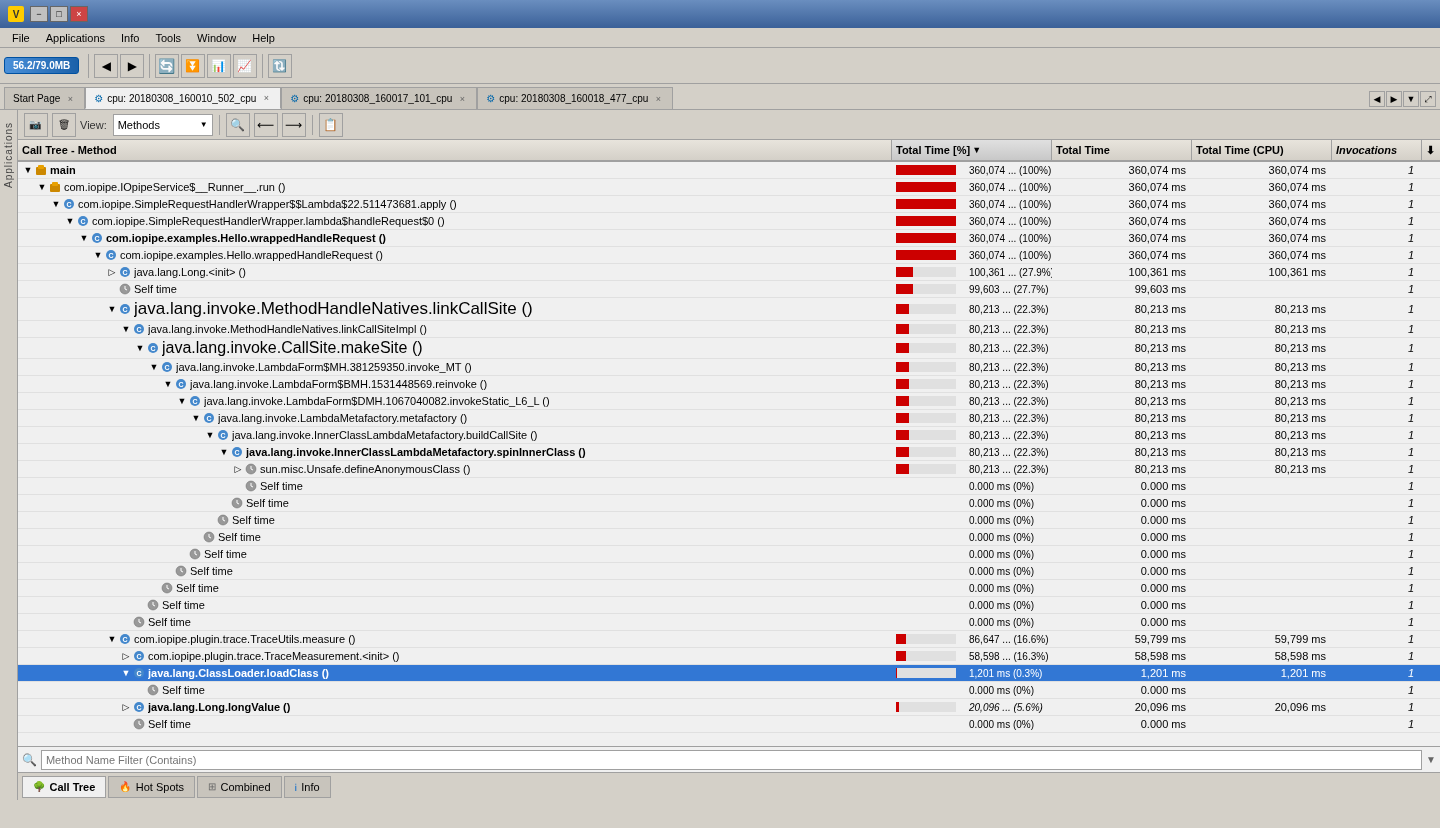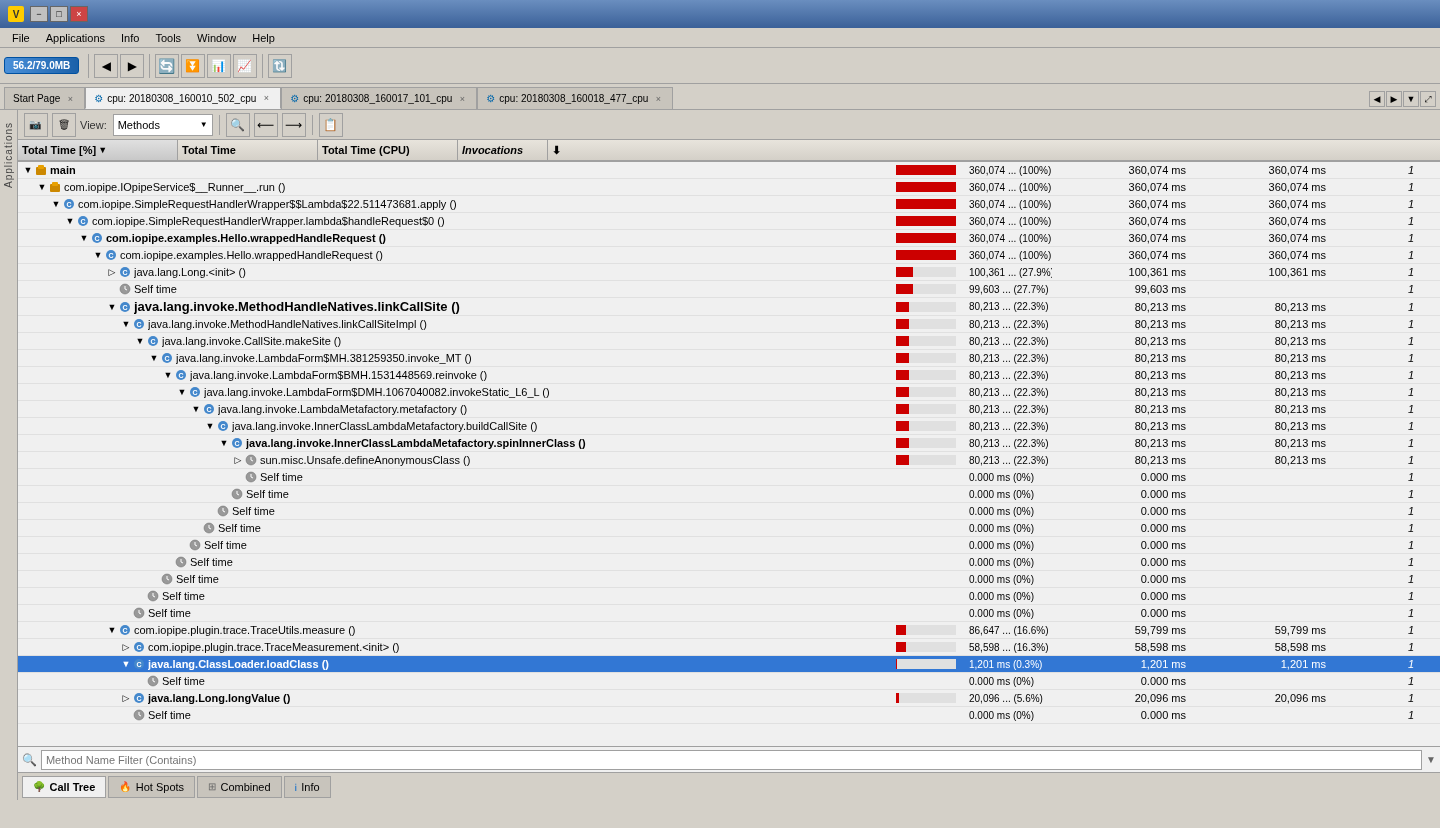--- a/index.html
+++ b/index.html
@@ -343,20 +343,21 @@
       <div class="view-toolbar-btn">🔍</div>
       <div class="view-toolbar-btn">⟵</div>
       <div class="view-toolbar-btn">⟶</div>
       <div class="view-toolbar-sep"></div>
       <div class="view-toolbar-btn">📋</div>
     </div>
 
     <div id="table-container">
 
       <div id="table-header">
+        <div class="th col-method">Call Tree - Method</div>
         <div class="th col-total-pct" style="background:linear-gradient(to bottom,#e0e0e0,#c8c8c8);">
           <span>Total Time [%]</span>
           <span style="margin-left:2px;font-size:9px;">▼</span>
         </div>
         <div class="th col-total-time">Total Time</div>
         <div class="th col-total-cpu">Total Time (CPU)</div>
         <div class="th col-invocations">Invocations</div>
         <div class="th col-extra">⬇</div>
       </div>
 
@@ -550,21 +551,21 @@
           <div class="tree-row">
             <div class="cell cell-method col-method">
               <span class="indent" style="width: 84px;"></span>
               <span class="tree-toggle">▼</span>
               <span class="node-icon">
                 <svg width="12" height="12" viewBox="0 0 12 12">
                   <circle cx="6" cy="6" r="5" fill="#4488cc"></circle>
                   <text x="6" y="9" text-anchor="middle" font-size="7" fill="white" font-weight="bold">C</text>
                 </svg>
               </span>
-              <span style="font-weight: bold; font-size: 13px; overflow: hidden; text-overflow: ellipsis; white-space: nowrap;">java.lang.invoke.MethodHandleNatives.linkCallSite ()</span>
+              <span style="font-weight: normal; font-size: 17px; overflow: hidden; text-overflow: ellipsis; white-space: nowrap;">java.lang.invoke.MethodHandleNatives.linkCallSite ()</span>
             </div>
             <div class="cell cell-total-pct col-total-pct">
               <div class="bar-container">
                 <div class="bar-fill" style="width: 22%;"></div>
               </div>
               <span class="pct-text" style="font-size: 10px; padding-left: 4px;">80,213 ... (22.3%)</span>
             </div>
             <div class="cell cell-total-time col-total-time">80,213 ms</div>
             <div class="cell cell-total-cpu col-total-cpu">80,213 ms</div>
             <div class="cell cell-invocations col-invocations">1</div>
@@ -596,21 +597,21 @@
           <div class="tree-row">
             <div class="cell cell-method col-method">
               <span class="indent" style="width: 112px;"></span>
               <span class="tree-toggle">▼</span>
               <span class="node-icon">
                 <svg width="12" height="12" viewBox="0 0 12 12">
                   <circle cx="6" cy="6" r="5" fill="#4488cc"></circle>
                   <text x="6" y="9" text-anchor="middle" font-size="7" fill="white" font-weight="bold">C</text>
                 </svg>
               </span>
-              <span style="font-weight: normal; font-size: 11px; overflow: hidden; text-overflow: ellipsis; white-space: nowrap;">java.lang.invoke.CallSite.makeSite ()</span>
+              <span style="font-weight: normal; font-size: 16px; overflow: hidden; text-overflow: ellipsis; white-space: nowrap;">java.lang.invoke.CallSite.makeSite ()</span>
             </div>
             <div class="cell cell-total-pct col-total-pct">
               <div class="bar-container">
                 <div class="bar-fill" style="width: 22%;"></div>
               </div>
               <span class="pct-text" style="font-size: 10px; padding-left: 4px;">80,213 ... (22.3%)</span>
             </div>
             <div class="cell cell-total-time col-total-time">80,213 ms</div>
             <div class="cell cell-total-cpu col-total-cpu">80,213 ms</div>
             <div class="cell cell-invocations col-invocations">1</div>
@@ -1076,21 +1077,21 @@
                   <circle cx="6" cy="6" r="5" fill="#4488cc"></circle>
                   <text x="6" y="9" text-anchor="middle" font-size="7" fill="white" font-weight="bold">C</text>
                 </svg>
               </span>
               <span style="font-weight: bold; font-size: 11px; overflow: hidden; text-overflow: ellipsis; white-space: nowrap;">java.lang.Long.longValue ()</span>
             </div>
             <div class="cell cell-total-pct col-total-pct">
               <div class="bar-container">
                 <div class="bar-fill" style="width: 5%;"></div>
               </div>
-              <span class="pct-text" style="font-size: 10px; padding-left: 4px;">20,096 ... (5.6%)</span>
+              <span class="pct-text" style="font-size: 10px; padding-left: 4px; font-style: italic;">20,096 ... (5.6%)</span>
             </div>
             <div class="cell cell-total-time col-total-time">20,096 ms</div>
             <div class="cell cell-total-cpu col-total-cpu">20,096 ms</div>
             <div class="cell cell-invocations col-invocations">1</div>
             <div class="cell cell-extra col-extra"></div>
           </div>
           <div class="tree-row">
             <div class="cell cell-method col-method">
               <span class="indent" style="width: 98px;"></span>
               <span class="tree-toggle"></span>

